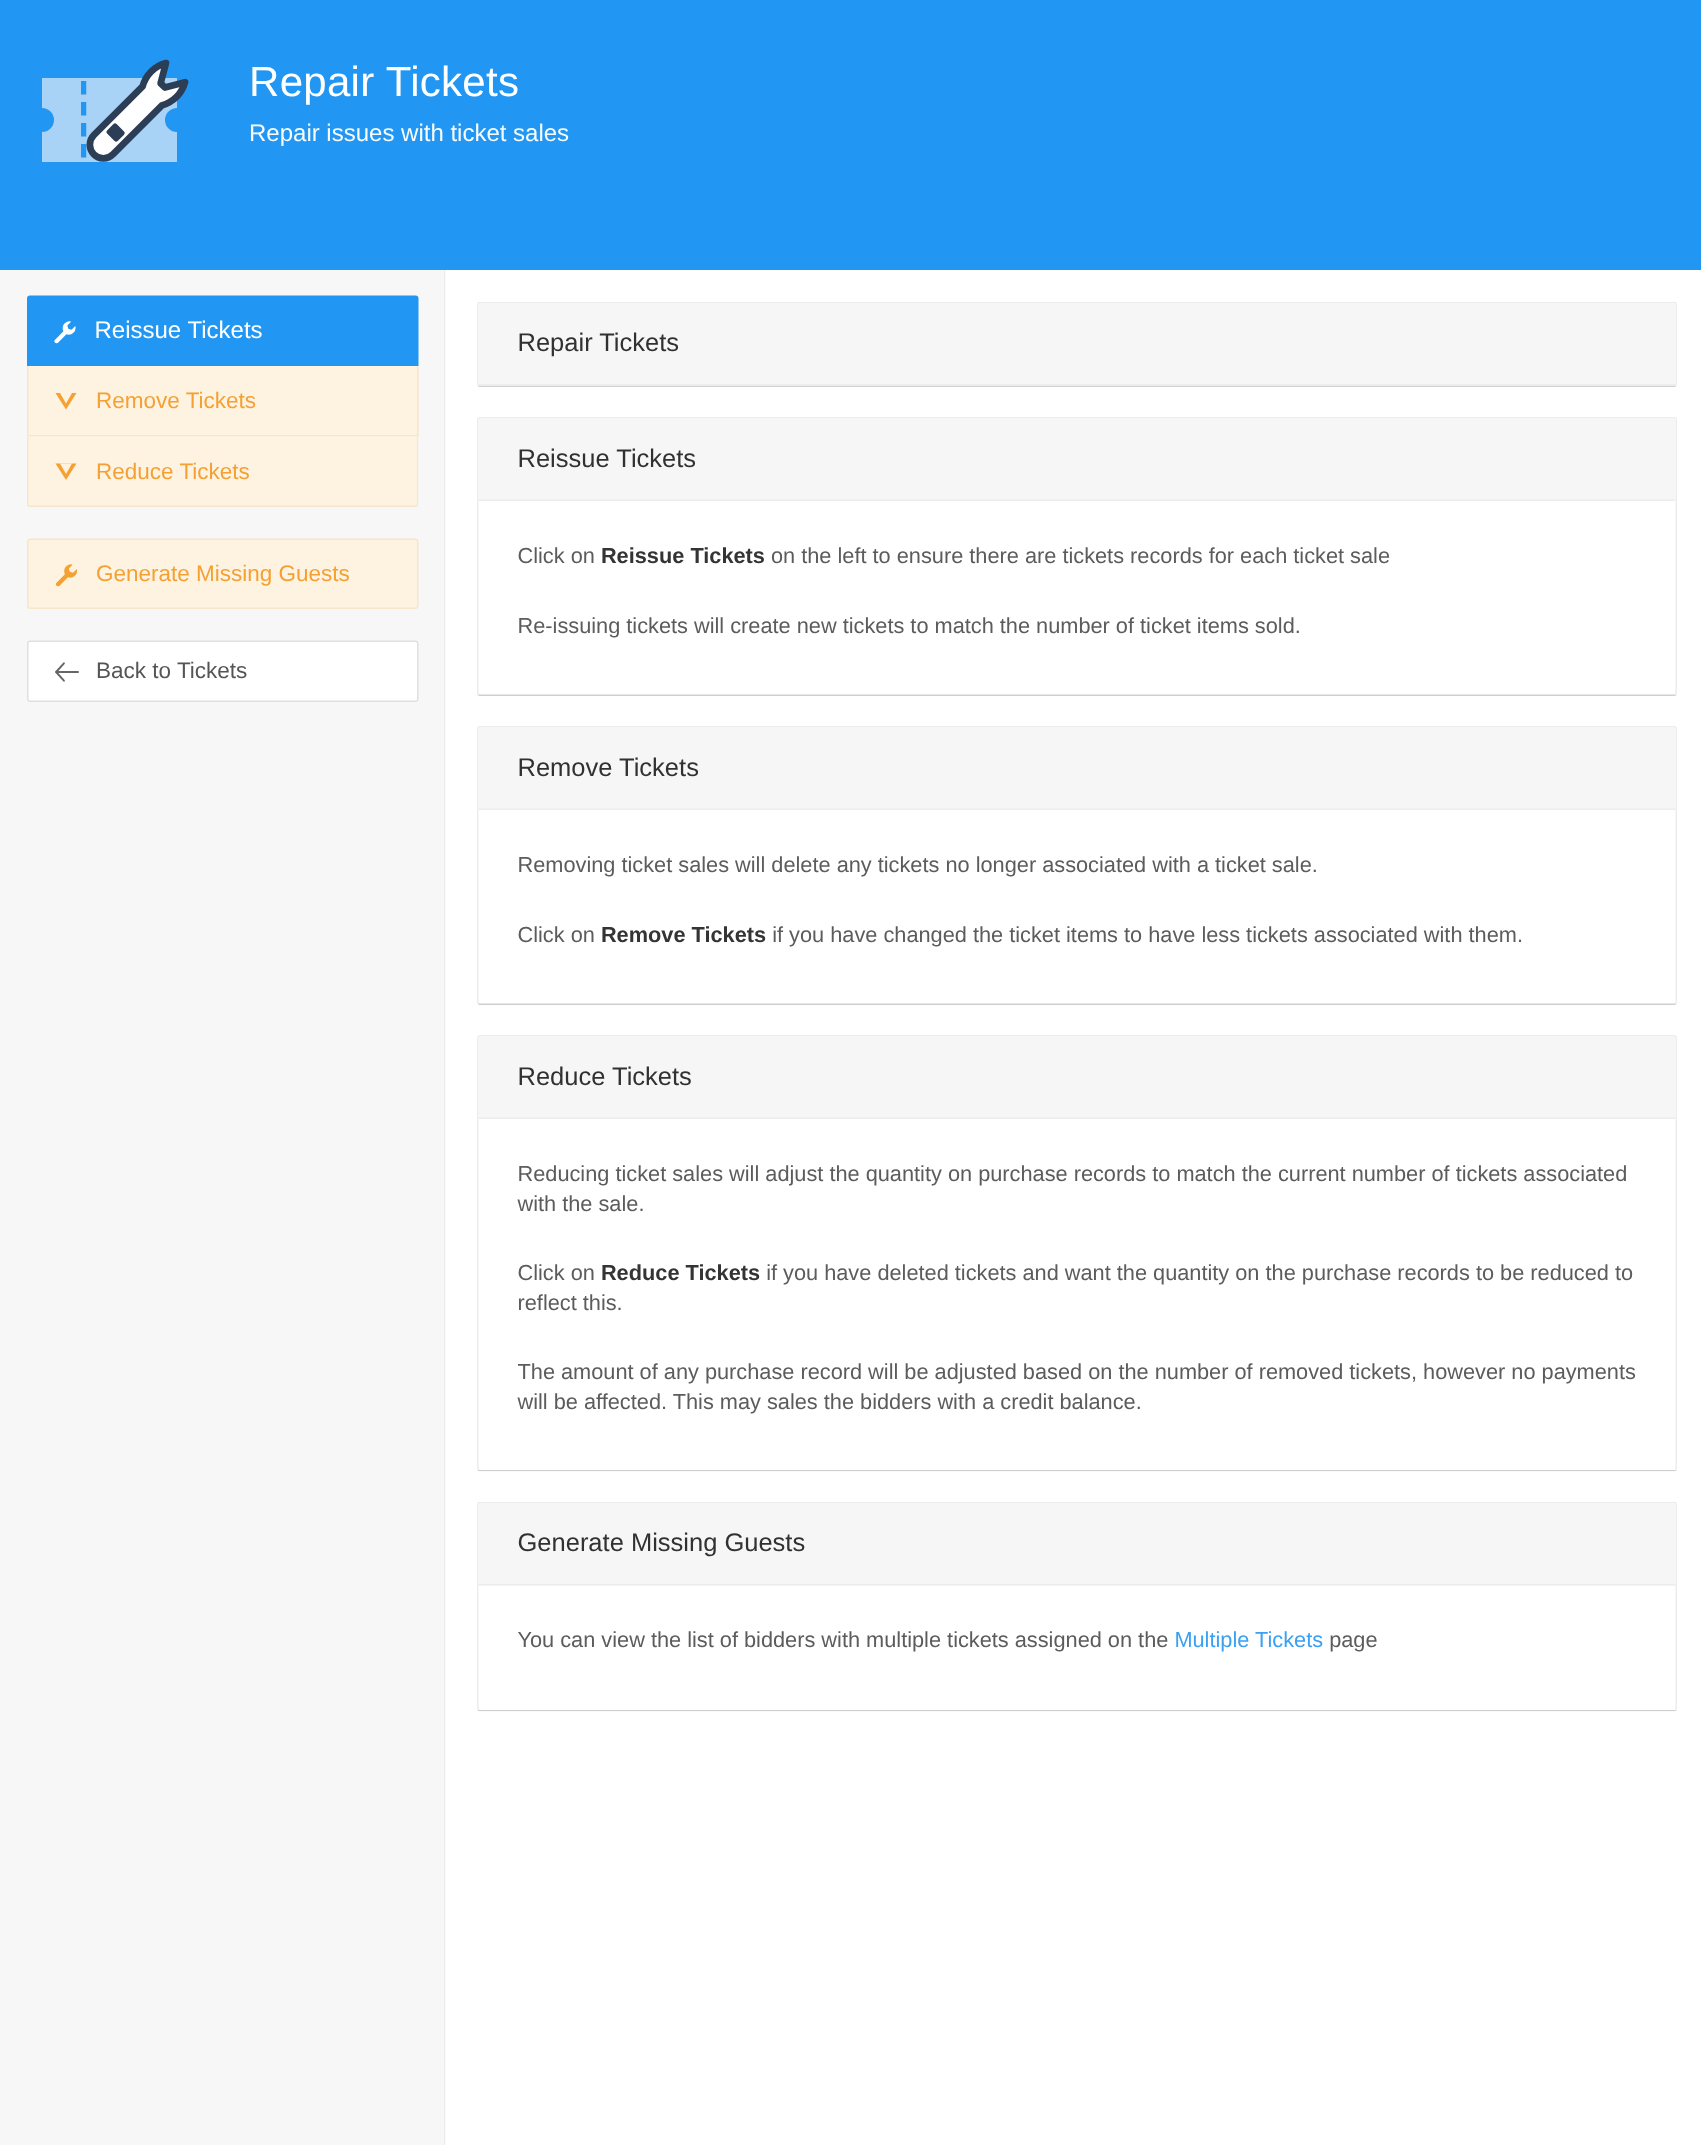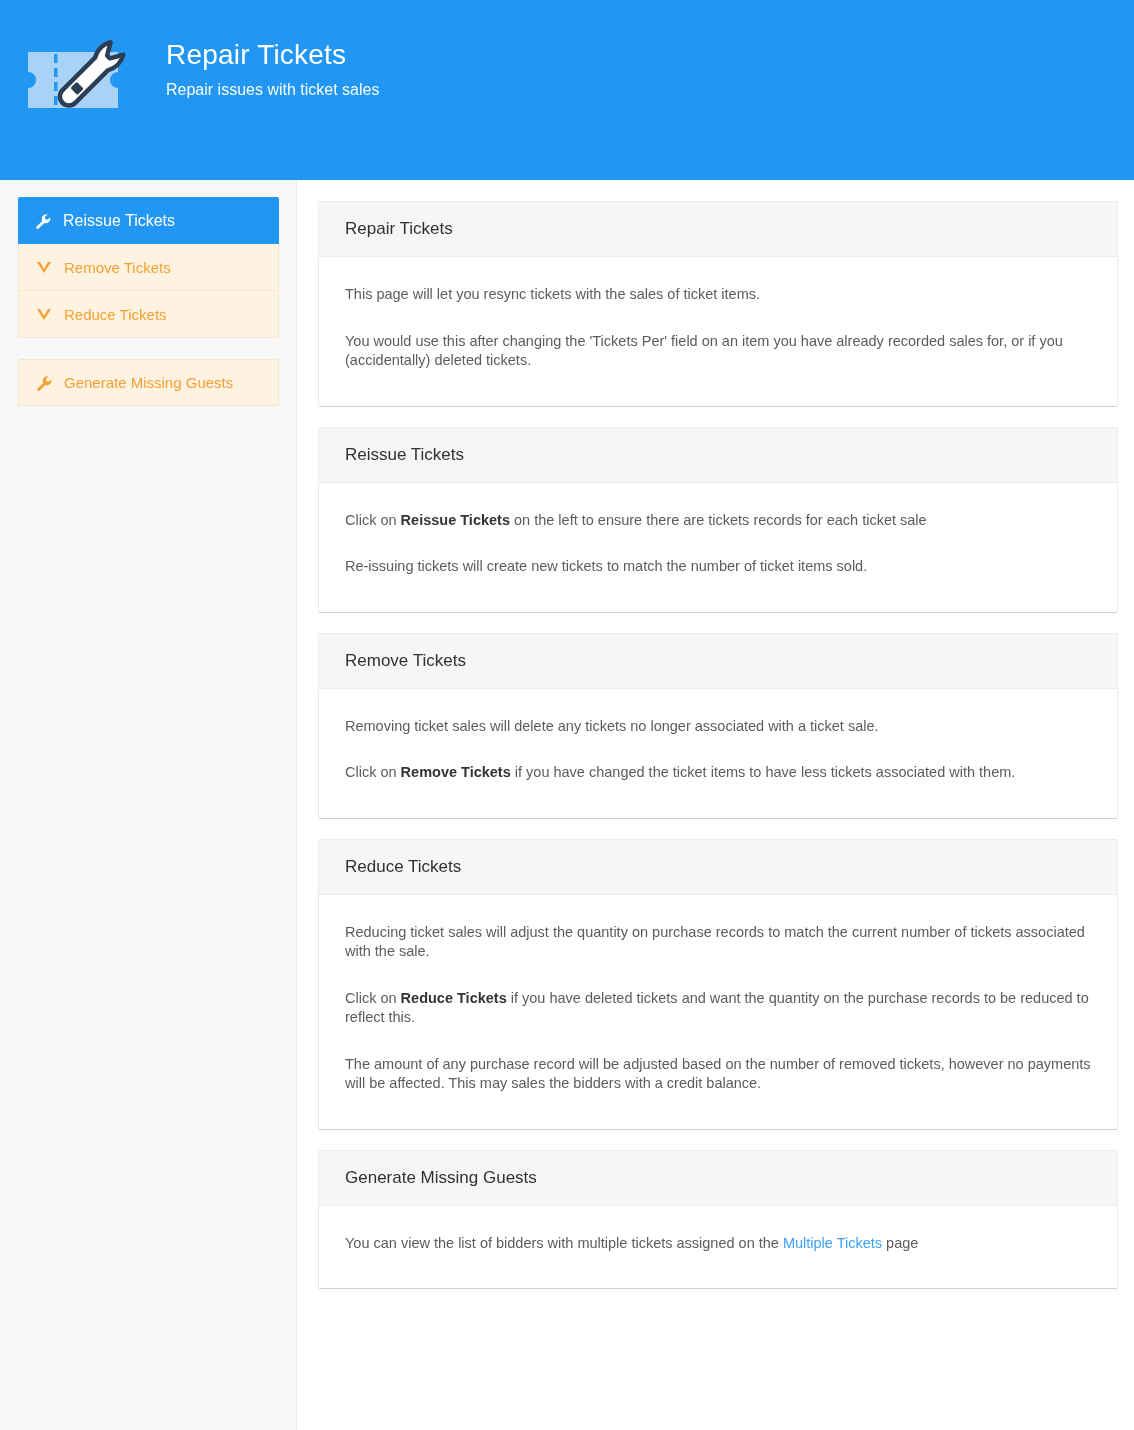--- a/index.html
+++ b/index.html
@@ -232,31 +232,36 @@
 
     <div class="nav-item nav-standalone">
       <span class="nav-ico">
         <svg width="16" height="16" viewBox="0 0 16 16">
           <path d="M11.4 1.2a4.6 4.6 0 0 0-4.1 6.7l-5.6 5.6a1.4 1.4 0 0 0 2 2l5.6-5.6a4.6 4.6 0 0 0 5.9-5.6l-2.5 2.5-2.2-.6-.6-2.2 2.5-2.5a4.6 4.6 0 0 0-1-.3z" fill="#f5a033"></path>
         </svg>
       </span>
       <span>Generate Missing Guests</span>
     </div>
 
+    <div class="nav-item nav-back">
+      <span class="nav-ico">
+        <svg width="17" height="14" viewBox="0 0 17 14">
+          <path d="M6.6 1.2 L1.4 7 L6.6 12.8" fill="none" stroke="#666" stroke-width="1.3" stroke-linecap="round" stroke-linejoin="round"></path>
+          <path d="M1.6 7 H16" fill="none" stroke="#666" stroke-width="1.3" stroke-linecap="round"></path>
+        </svg>
+      </span>
+      <span>Back to Tickets</span>
+    </div>
 
   </div>
 
   <div class="content">
 
     <div class="panel">
       <div class="panel-head">Repair Tickets</div>
-      <div class="panel-body">
-        <p>This page will let you resync tickets with the sales of ticket items.</p>
-        <p>You would use this after changing the 'Tickets Per' field on an item you have already recorded sales for, or if you (accidentally) deleted tickets.</p>
-      </div>
     </div>
 
     <div class="panel">
       <div class="panel-head">Reissue Tickets</div>
       <div class="panel-body">
         <p>
           <span>Click on </span><b>Reissue Tickets</b><span> on the left to ensure there are tickets records for each ticket sale</span>
         </p>
         <p>Re-issuing tickets will create new tickets to match the number of ticket items sold.</p>
       </div>

